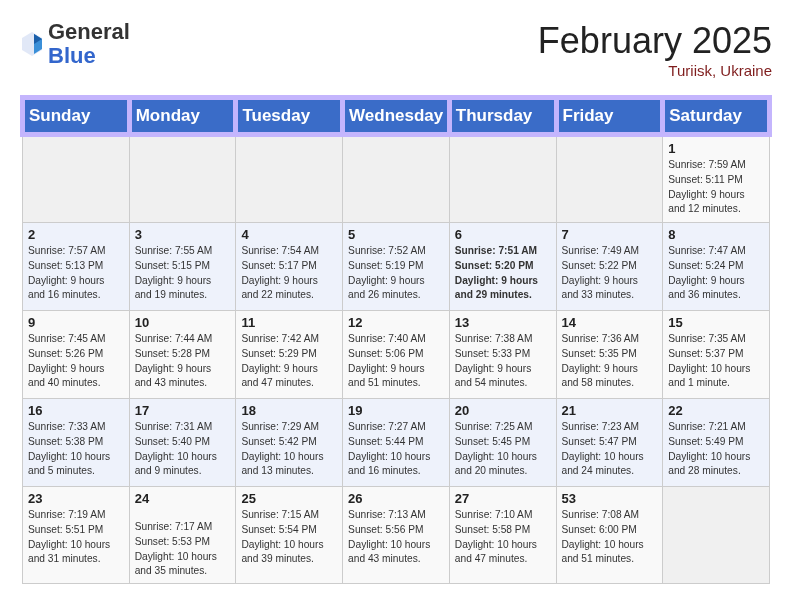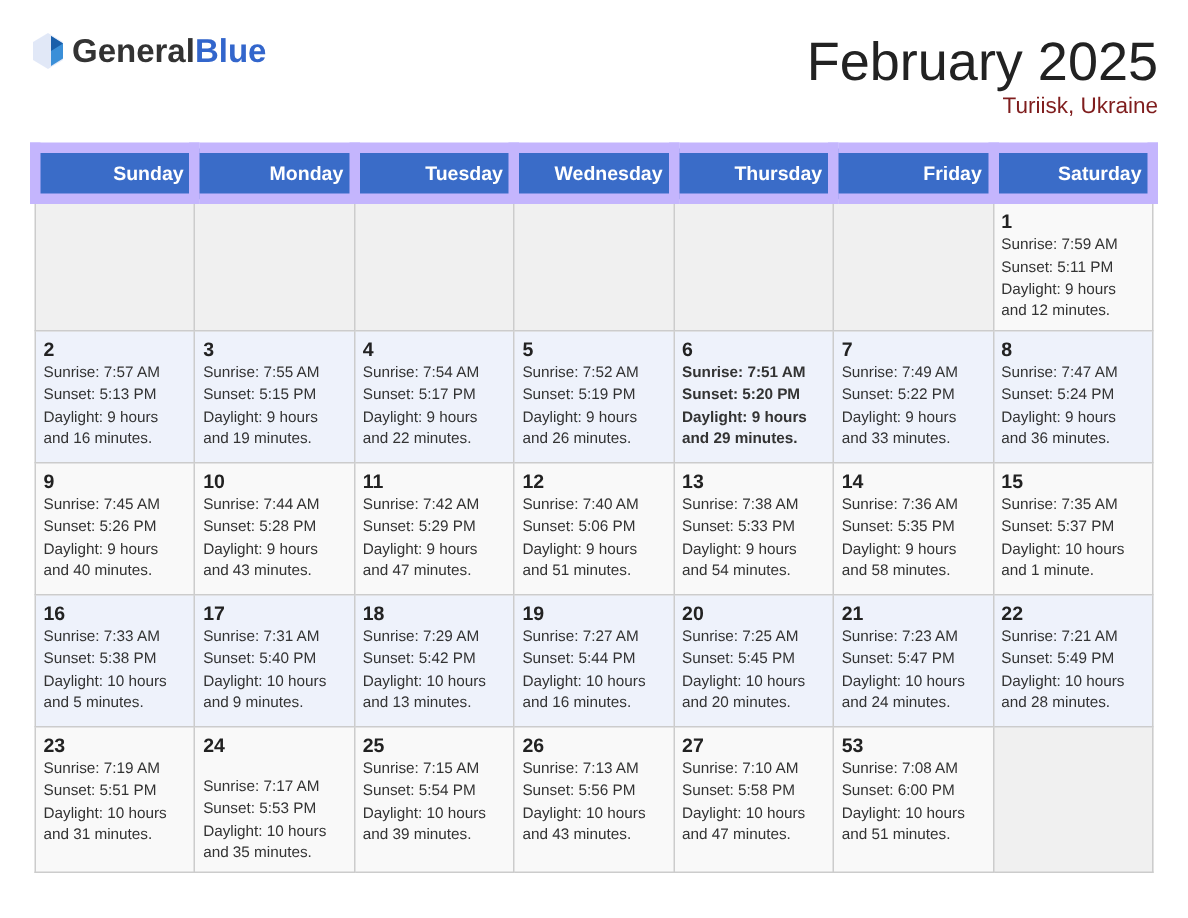--- a/index.html
+++ b/index.html
@@ -45,25 +45,25 @@
       color: #7f1d1d;
     }
     table {
       width: 100%;
       border-collapse: collapse;
       table-layout: fixed;
     }
     thead th {
       background: #3a6cc8;
       color: #fff;
-      font-size: 13px;
+      font-size: 17px;
       font-weight: bold;
       padding: 6px 4px;
-      text-align: right;
-      border: 7px solid #c4b5fd;
+      text-align: left;
+      border: 5px solid #c4b5fd;
     }
     tbody td {
       vertical-align: top;
       border: 1px solid #ccc;
       padding: 4px 5px;
       min-height: 80px;
       height: 88px;
       font-size: 10.5px;
       color: #333;
       background: #fff;
@@ -94,21 +94,21 @@
 <body>
 
 <div class="header">
   <div class="logo">
     <svg class="logo-icon" viewBox="0 0 24 28" xmlns="http://www.w3.org/2000/svg">
       <polygon points="12,2 22,8 22,20 12,26 2,20 2,8" fill="#3366cc" opacity="0.15"></polygon>
       <polygon points="14,4 22,9 22,19 14,24" fill="#3a8fd8"></polygon>
       <polygon points="14,4 22,9 14,14" fill="#1a5faa"></polygon>
     </svg>
     <div>
-      <div style="display:flex; align-items:flex-start; gap:0;">
+      <div style="display:flex; align-items:flex-start; gap:0;flex-direction:column;">
         <span class="logo-text logo-general">General</span>
         <span class="logo-text logo-blue">Blue</span>
       </div>
     </div>
   </div>
   <div class="title-block">
     <div class="calendar-title">February 2025</div>
     <div class="calendar-subtitle">Turiisk, Ukraine</div>
   </div>
 </div>

